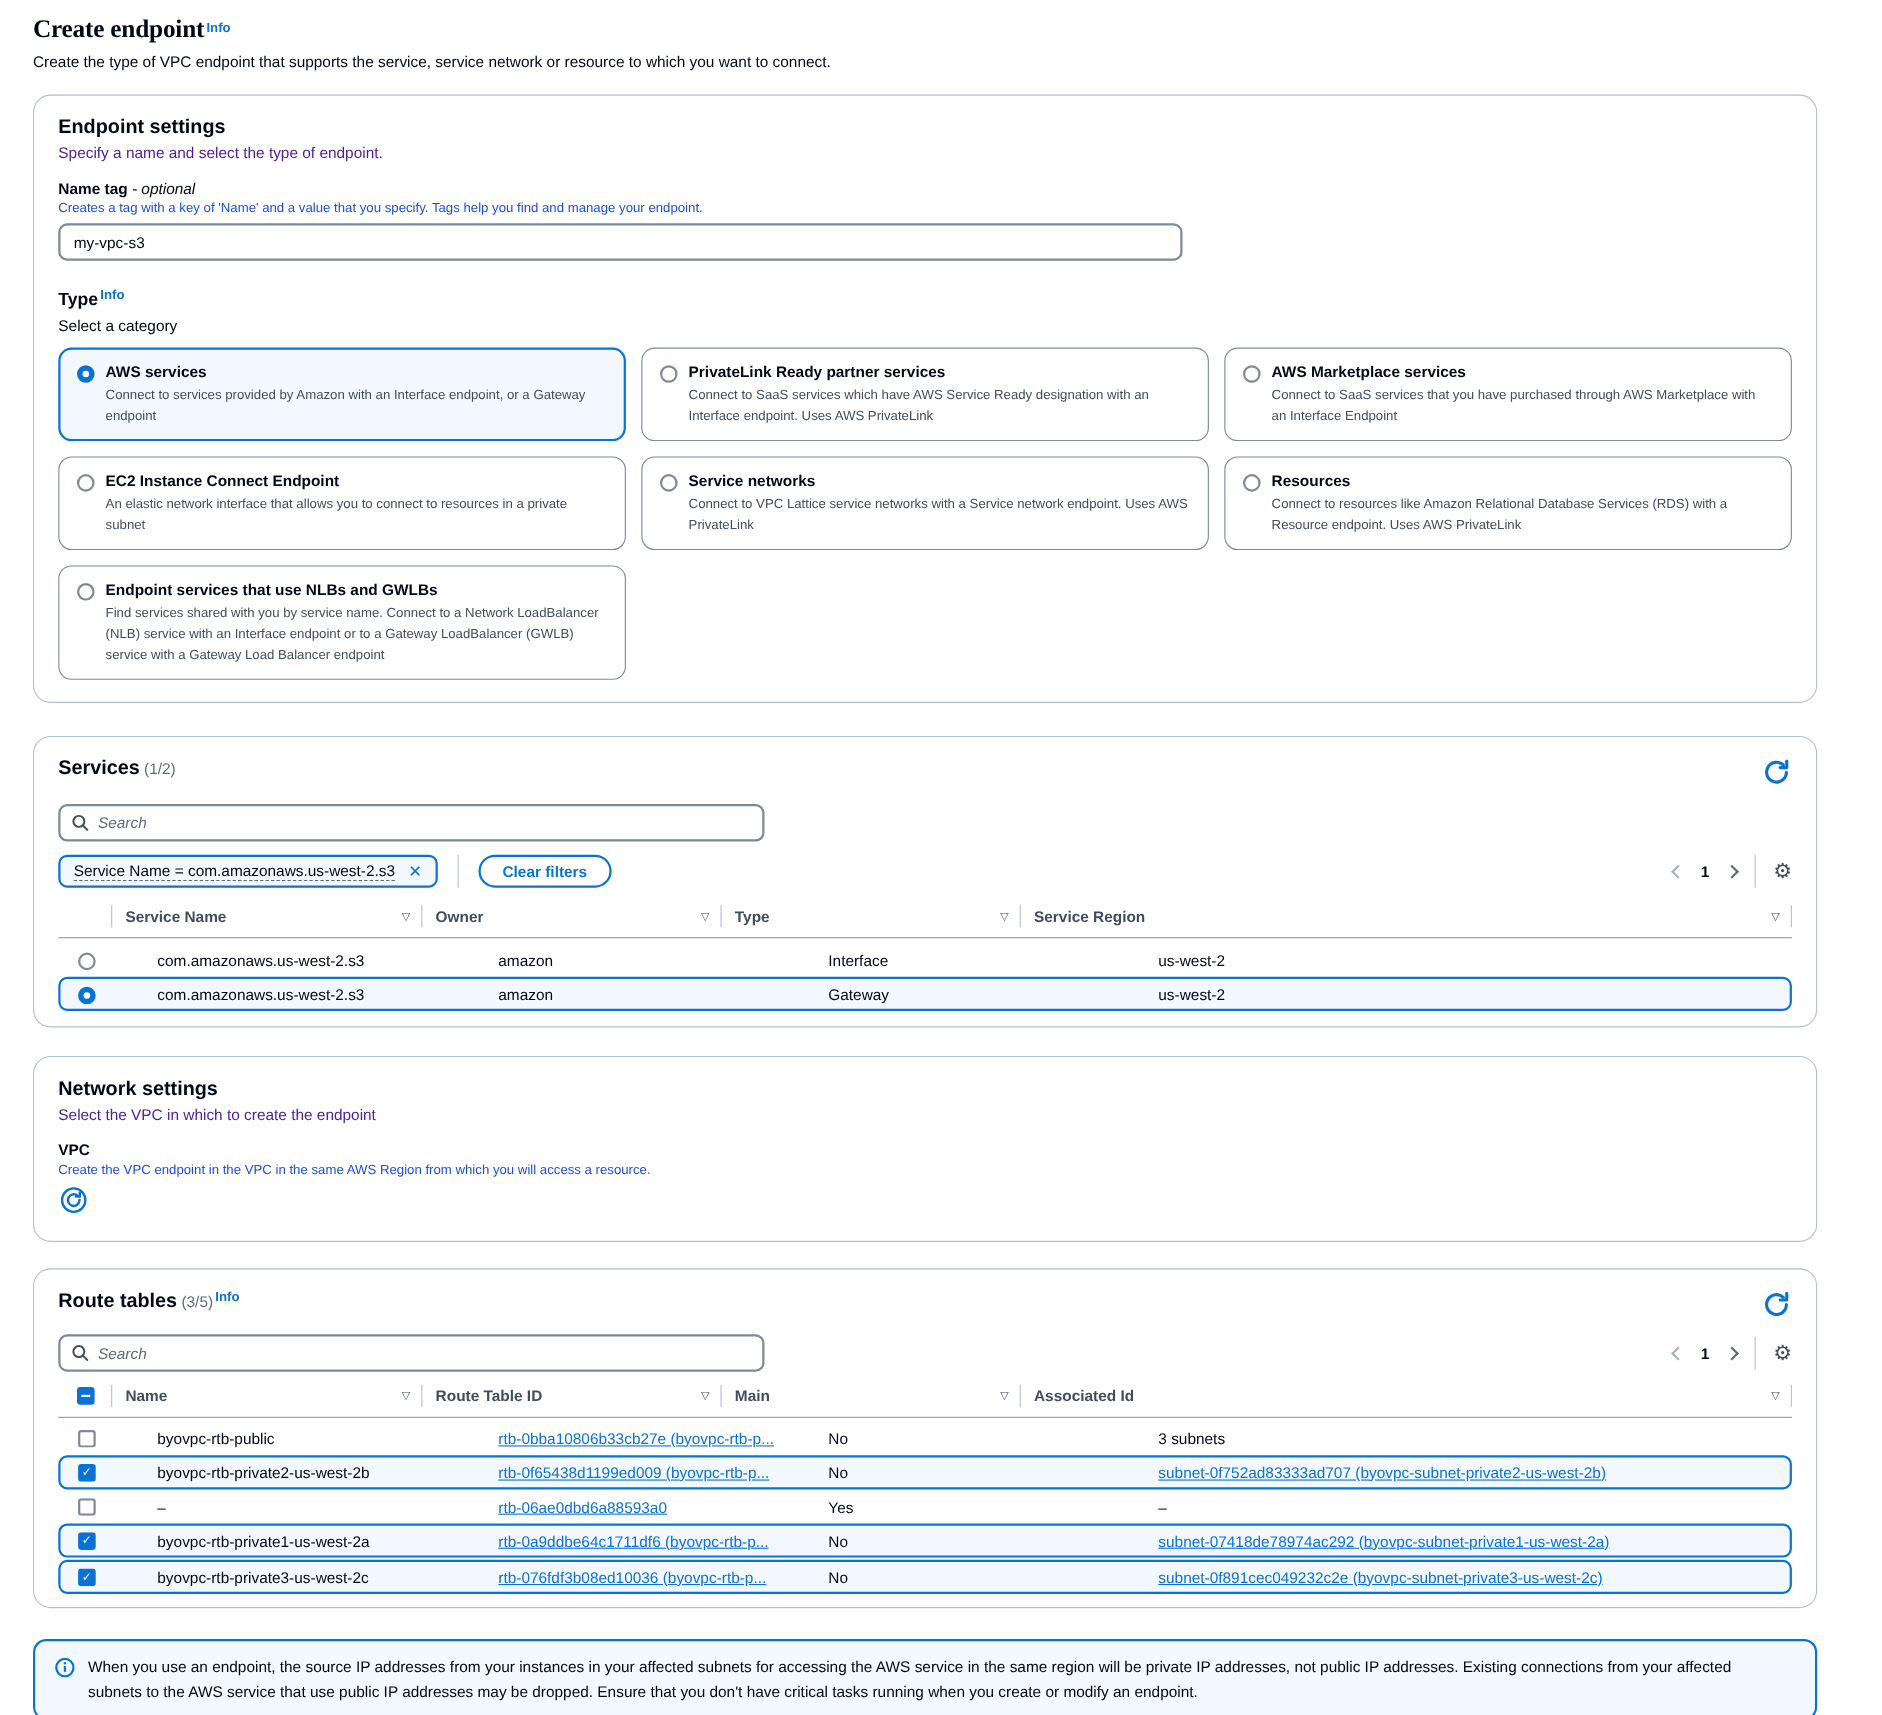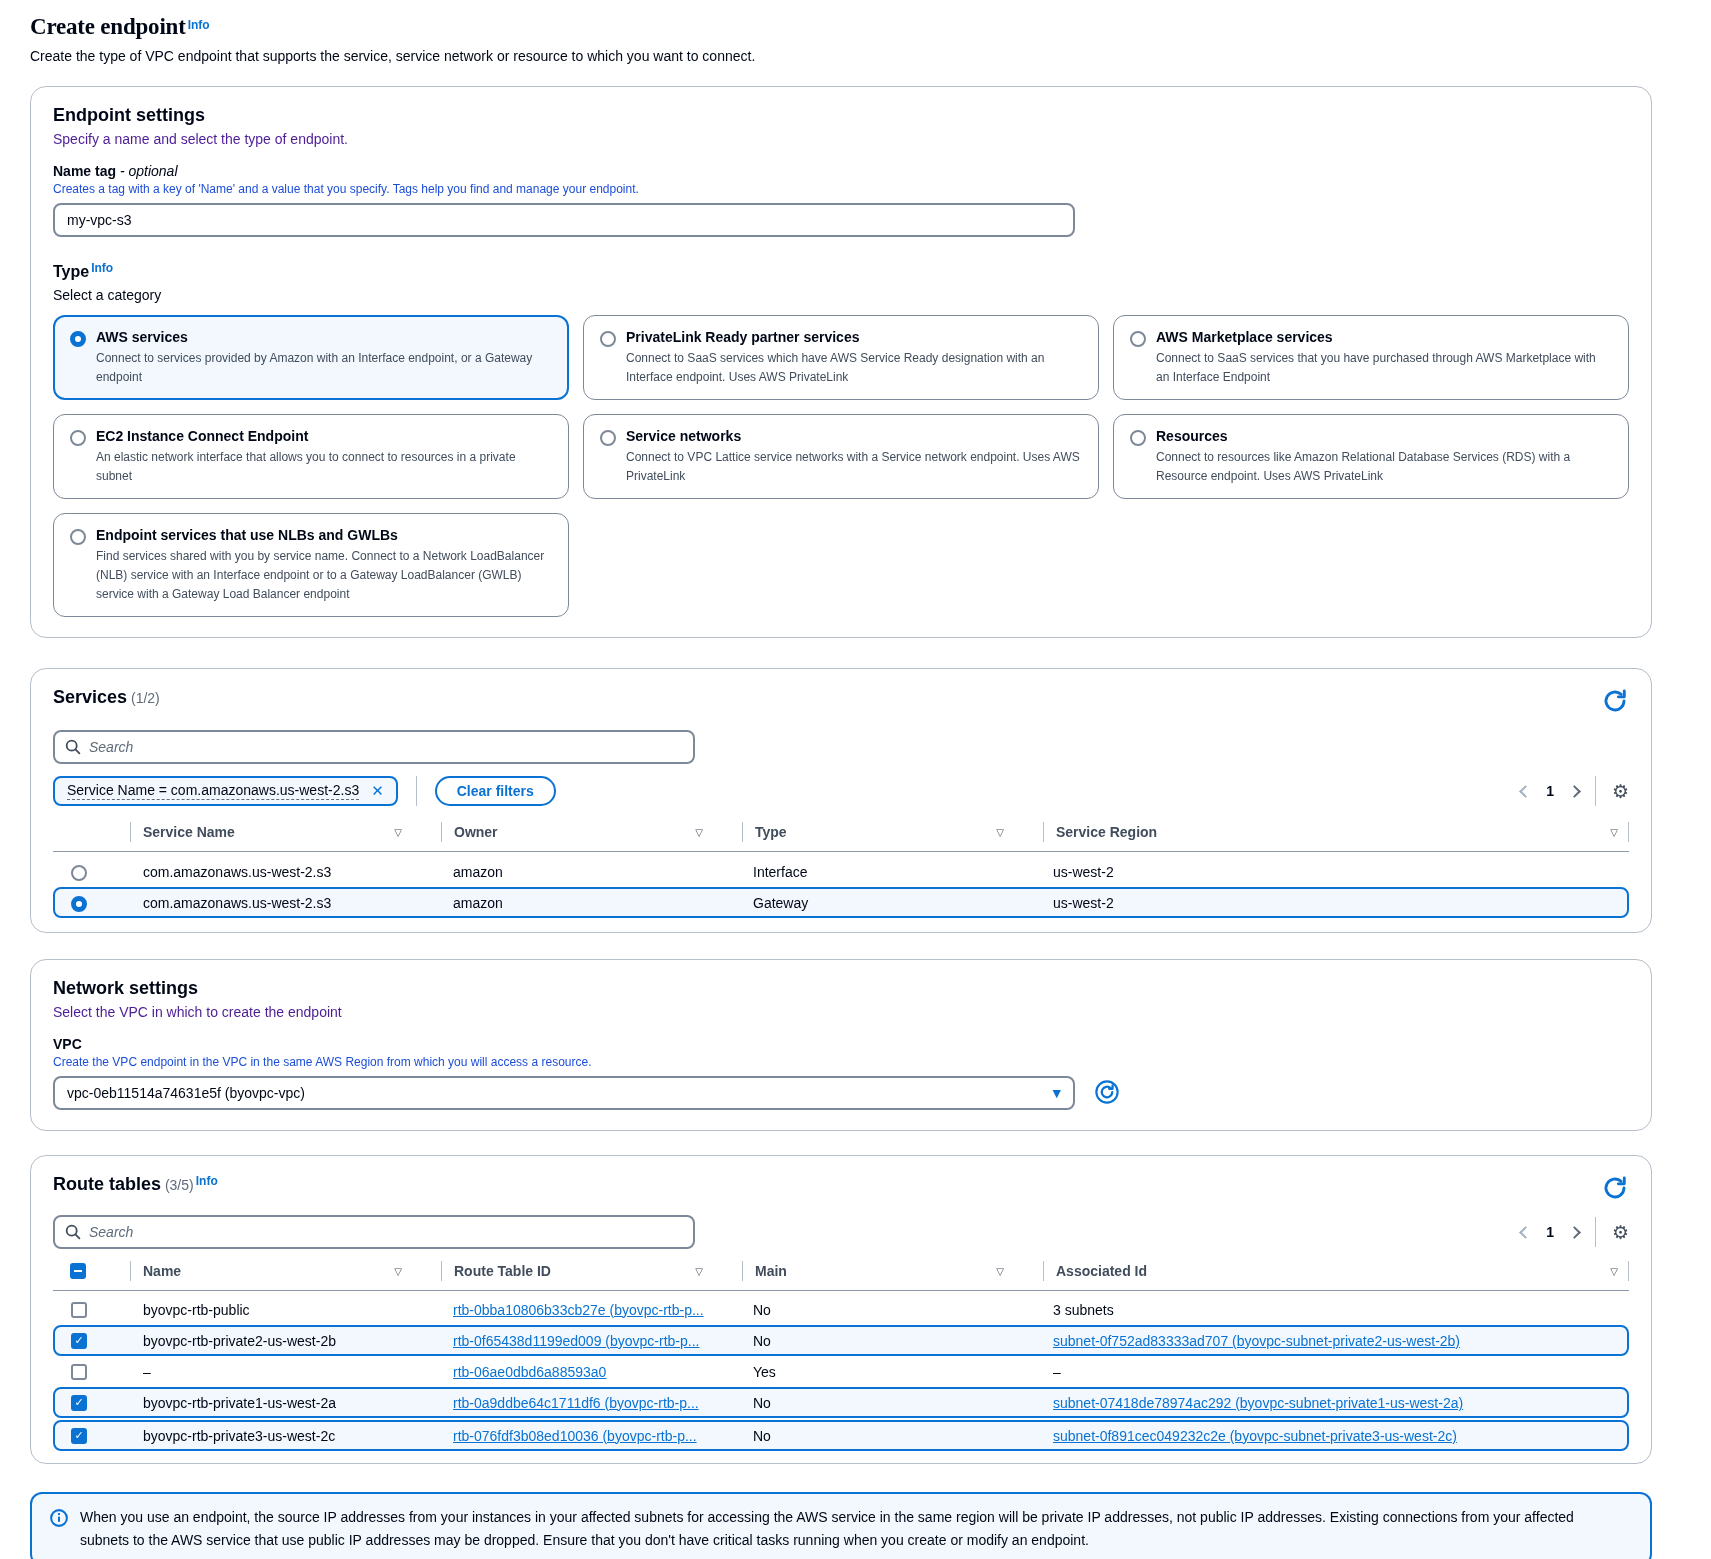--- a/index.html
+++ b/index.html
@@ -59,21 +59,21 @@
   .chev { width: 9px; height: 9px; border-left: 2px solid #a4b1c0; border-bottom: 2px solid #a4b1c0; display: inline-block; cursor: pointer; }
   .chev.prev { transform: rotate(45deg); }
   .chev.next { transform: rotate(-135deg); border-color: #5f6b7a; }
   .page-num { font-weight: 700; }
   .gear { font-family: "DejaVu Sans", sans-serif; font-size: 19px; color: #414d5c; margin-left: 16px; cursor: pointer; background: none; border: none; }
   .icon-btn { background: none; border: none; cursor: pointer; padding: 2px; }
 
   
   .table { margin-top: 16px; }
   .thead, .tr { display: grid; grid-template-columns: 48px 282px 272px 272px 1fr; align-items: center; }
-  .thead { border-bottom: 1px solid #8d99a8; padding-bottom: 9px; color: #414d5c; font-weight: 700; gap: 29px; }
+  .thead { border-bottom: 1px solid #8d99a8; padding-bottom: 9px; color: #414d5c; font-weight: 700; }
   .th { display: flex; justify-content: space-between; align-items: center; padding: 0 10px 0 12px; border-left: 1px solid #b6bec9; min-height: 20px; cursor: pointer; }
   .th.sel { border-left: none; justify-content: center; }
   .th.last { border-right: 1px solid #b6bec9; }
   .sort { font-family: "DejaVu Sans", sans-serif; font-size: 10px; color: #414d5c; }
   .tr { min-height: 31px; border: 2px solid transparent; border-radius: 8px; gap: 28px; }
   .tr.selected { border-color: #0972d3; background: #f2f8fd; }
   .td { padding: 0 10px 0 12px; white-space: nowrap; overflow: hidden; }
   .td.sel { display: flex; justify-content: center; padding: 0; }
   .link { color: #0972d3; text-decoration: underline; cursor: pointer; }
   .dashed { border-bottom: 1px dashed #414d5c; padding-bottom: 1px; cursor: pointer; }
@@ -243,24 +243,20 @@
       </div>
     </div>
   </section>
 
   <section class="card" style="margin-bottom:24px;">
     <h2>Network settings</h2>
     <div class="card-sub">Select the VPC in which to create the endpoint</div>
     <div class="field-label">VPC</div>
     <div class="help">Create the VPC endpoint in the VPC in the same AWS Region from which you will access a resource.</div>
     <div class="vpc-row">
-      <div class="select">
-        <span>vpc-0eb11514a74631e5f (byovpc-vpc)</span>
-        <span class="caret">▼</span>
-      </div>
       <button class="icon-btn">
         <svg width="24" height="24" viewBox="0 0 16 16">
             <circle cx="8" cy="8" r="7.1" stroke="#0972d3" stroke-width="1.4" fill="none"></circle>
             <path d="M11.5 8a3.5 3.5 0 1 1-1.1-2.55" stroke="#0972d3" stroke-width="1.5" fill="none" stroke-linecap="round"></path>
             <path d="M11.7 3.6v2.3h-2.3" stroke="#0972d3" stroke-width="1.5" fill="none" stroke-linecap="round" stroke-linejoin="round"></path>
           </svg>
       </button>
     </div>
   </section>
 

